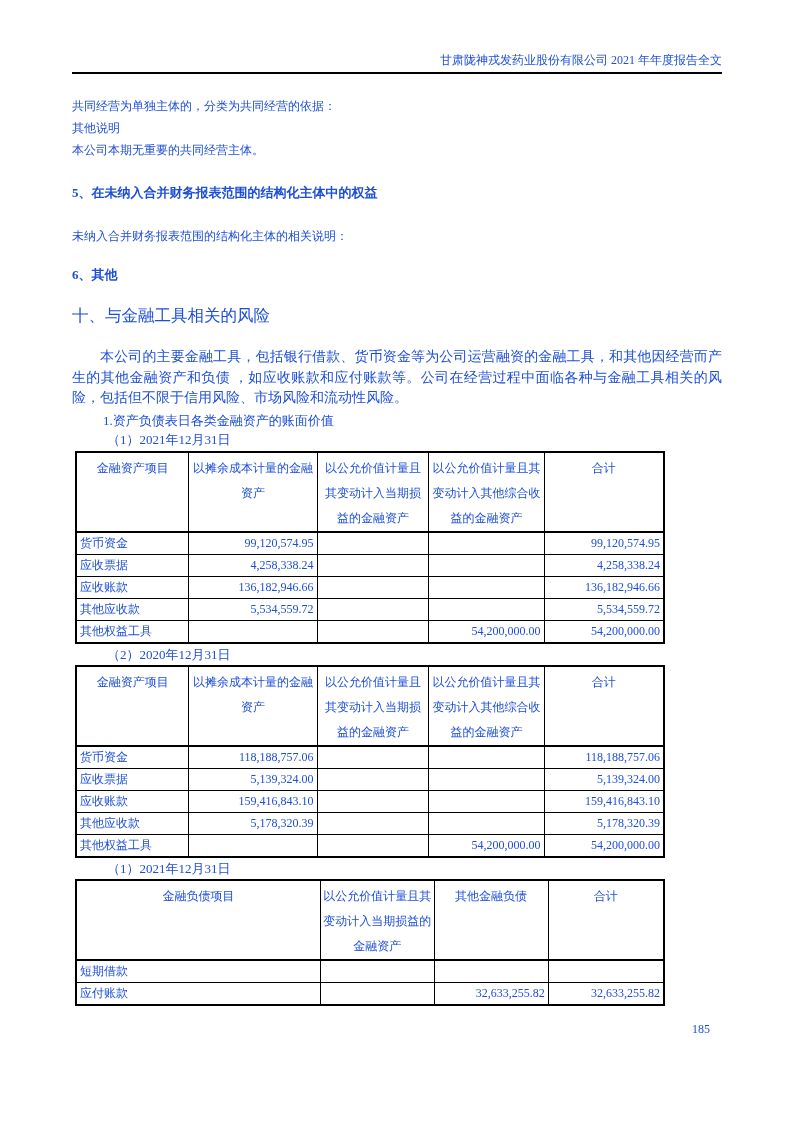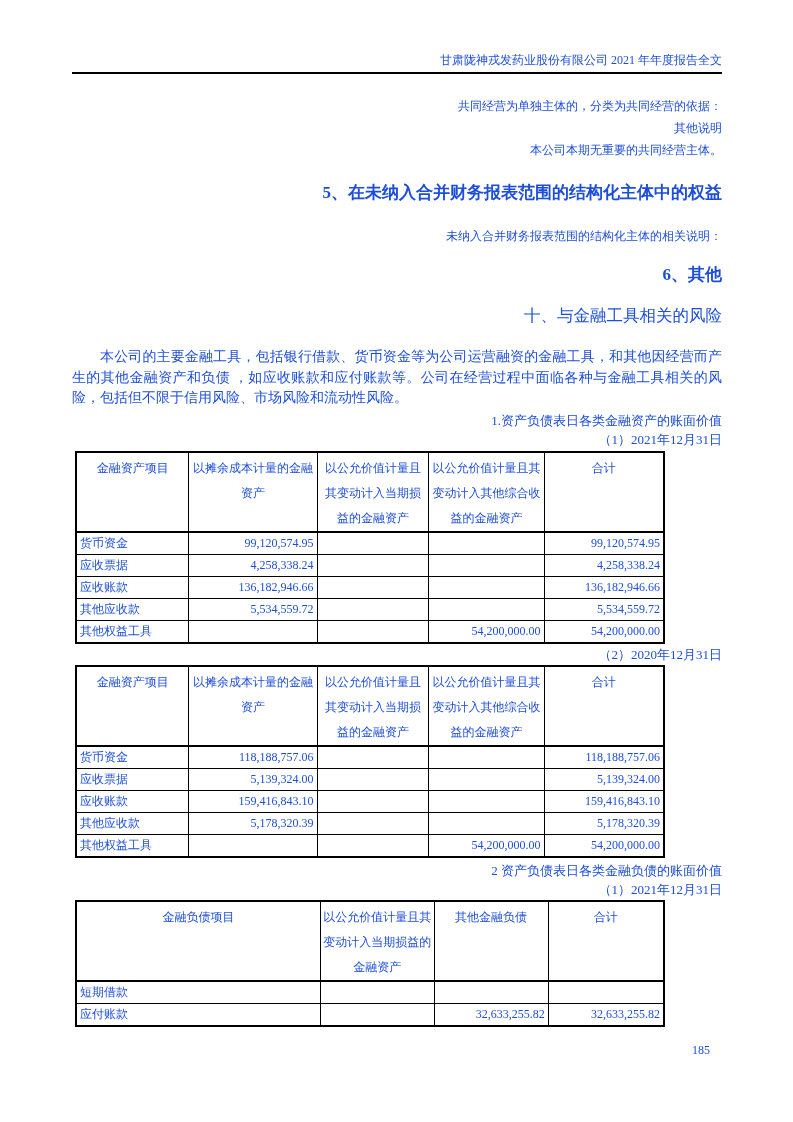--- a/index.html
+++ b/index.html
@@ -12,24 +12,24 @@
     color:#1d4ed8;
     font-family:"Liberation Serif","DejaVu Serif",serif;
     overflow:hidden;
   }
   .doc-header {
     padding:53px 0 5px 0;
     border-bottom:2px solid #000;
     text-align:right;
     font-size:12px; line-height:14px;
   }
-  p { margin:0;text-align:right; }
+  p { margin:0; }
   .p12 { font-size:12px; line-height:15px; }
   .p13 { font-size:13px; line-height:17px; }
-  .h14 { font-size:17px; line-height:18px; font-weight:bold; }
+  .h14 { font-size:13px; line-height:18px; font-weight:bold; }
   .h16 { font-size:16.5px; line-height:20px; font-weight:normal; }
   .para { font-size:14px; line-height:20.5px; text-align:justify; text-indent:2em; }
   .ind-a { padding-left:32px; }
   .ind-b { padding-left:31px; }
   .ind-c { padding-left:35px; }
 
   .mt-p1  { margin-top:25px; }
   .mt-p   { margin-top:7px; }
   .mt-h5  { margin-top:26px; }
   .mt-note{ margin-top:27px; }
@@ -205,21 +205,20 @@
         <tr>
           <td class="c-label">其他权益工具</td>
           <td class="c-num"></td>
           <td class="c-num"></td>
           <td class="c-num">54,200,000.00</td>
           <td class="c-num">54,200,000.00</td>
         </tr>
       </tbody>
     </table>
 
-  <p class="p13 mt-t2 ind-b">2 资产负债表日各类金融负债的账面价值</p>
   <p class="p13 mt-d3 ind-c">（1）2021年12月31日</p>
 
   <table class="fin mt-tb3">
     <colgroup>
       <col style="width:41.6%">
         <col style="width:19.3%">
         <col style="width:19.4%">
         <col style="width:19.7%">
     </colgroup>
   <thead>

